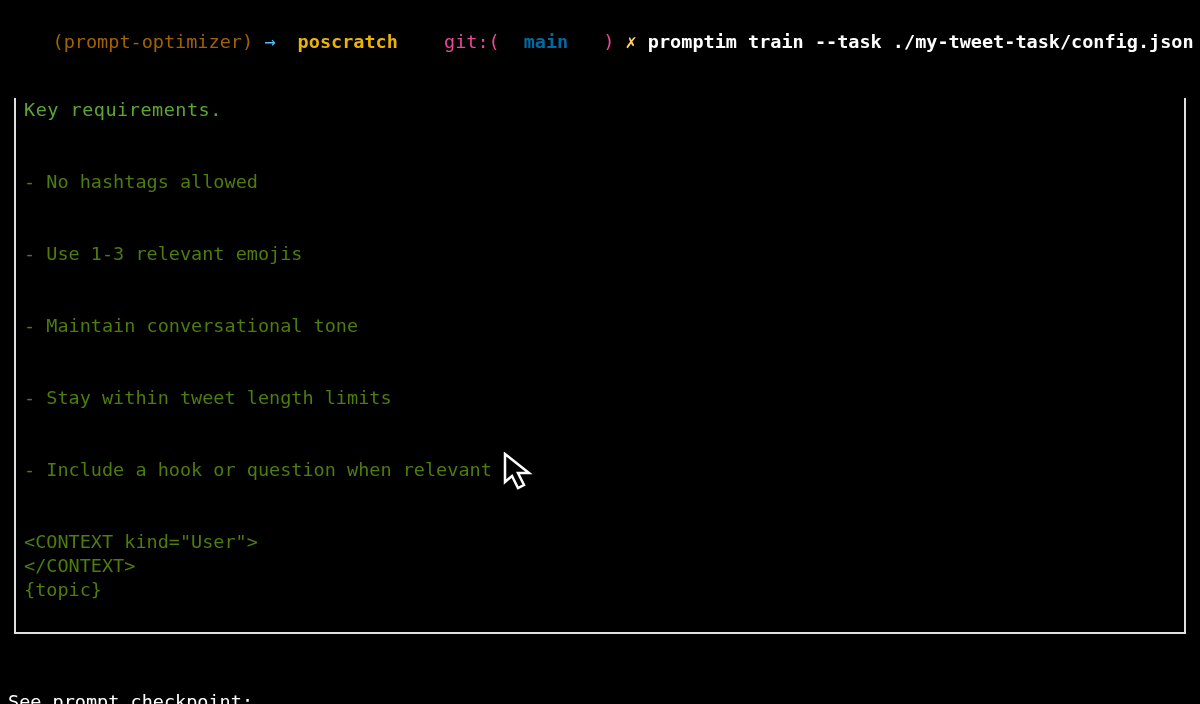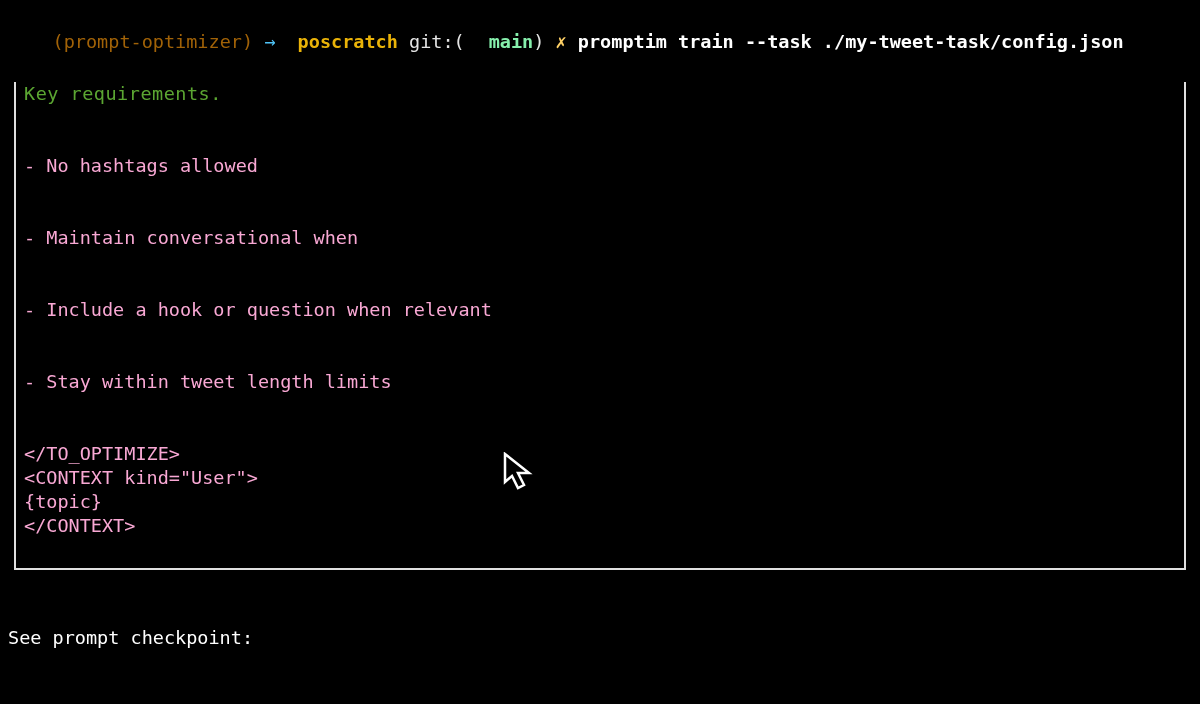--- a/index.html
+++ b/index.html
@@ -16,33 +16,33 @@
   }
   .wrap {
     padding: 6px 8px 0 8px;
   }
   .prompt-line {
     white-space: pre;
   }
   .prompt-env { color: #a16207; } 
   .prompt-arrow { color: #4fc3f7; }
   .prompt-dir { color: #eab308; }
-  .prompt-git { color: #e5e5e5; }
-  .prompt-branch { color: #86efac; padding-left: 24px; }
+  .prompt-git { color: #ec4899; margin-left: 35px; }
+  .prompt-branch { color: #0369a1; padding-left: 24px; }
   .prompt-x { color: #ffd166; }
   .cmd { color: #fff; font-weight: bold; }
 
   .panel {
     border: 2px solid #e0e0e0;
-    margin: 4px 6px 8px 6px;
+    margin: 20px 6px 8px 6px;
     padding: 0 8px 30px 8px;
     border-top: none;
   }
 
-  .green { color: #f9a8d4; }
+  .green { color: #4d7c0f; }
   .bold { font-weight: bold; }
 
   .truncated {
     color: #8dff4d;
     filter: blur(0.3px);
     opacity: 0.65;
     letter-spacing: 0.5px;
   }
 
   .section { white-space: pre-wrap; }
@@ -60,28 +60,28 @@
 <div class="wrap">
 
   <div class="prompt-line">
     <span class="prompt-env">(prompt-optimizer)</span><span> </span><span class="prompt-arrow">→</span><span>  </span><span class="prompt-dir bold">poscratch</span><span> </span><span class="prompt-git">git:(</span><span class="prompt-branch bold">main</span><span class="prompt-git">)</span><span> </span><span class="prompt-x">✗</span><span> </span><span class="cmd">promptim train --task ./my-tweet-task/config.json</span>
   </div>
 
   <div class="panel">
     <div class="truncated">Key requirements.</div>
     <div class="green section">
       <div>- <span>No hashtags allowed</span></div>
-      <div>- <span>Maintain conversational when</span></div>
+      <div>- <span>Use 1-3 relevant emojis</span></div>
+      <div>- <span>Maintain conversational tone</span></div>
+      <div>- <span>Stay within tweet length limits</span></div>
       <div>- <span>Include a hook or question when relevant</span></div>
-      <div>- <span>Stay within tweet length limits</span></div>
     </div>
-    <div class="green">&lt;/TO_OPTIMIZE&gt;</div>
     <div class="green">&lt;CONTEXT kind="User"&gt;</div>
+    <div class="green">&lt;/CONTEXT&gt;</div>
     <div class="green">{topic}</div>
-    <div class="green">&lt;/CONTEXT&gt;</div>
   </div>
 
   <div class="section">
     <div>See prompt checkpoint:</div>
     
   </div>
 
 </div>
 
 <svg class="cursor-arrow" width="34" height="40" viewBox="0 0 34 40">

